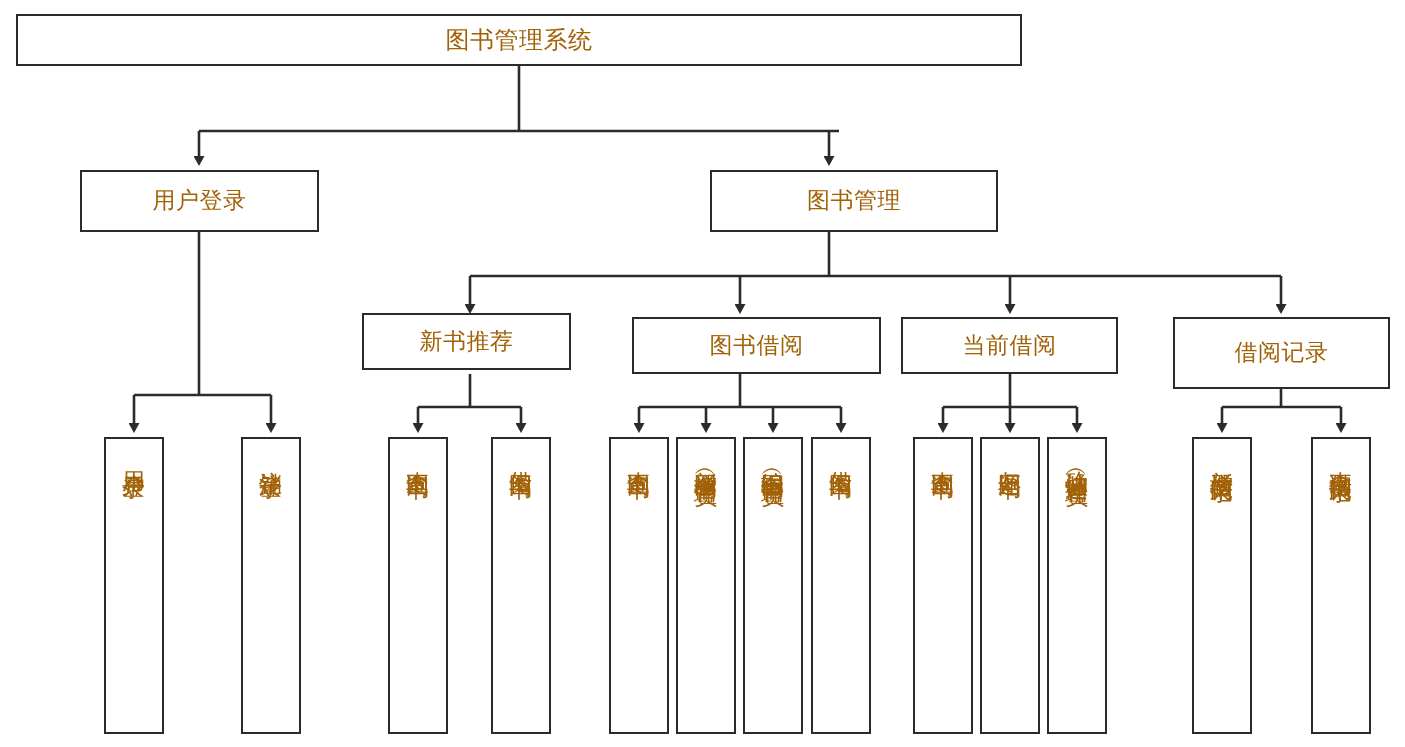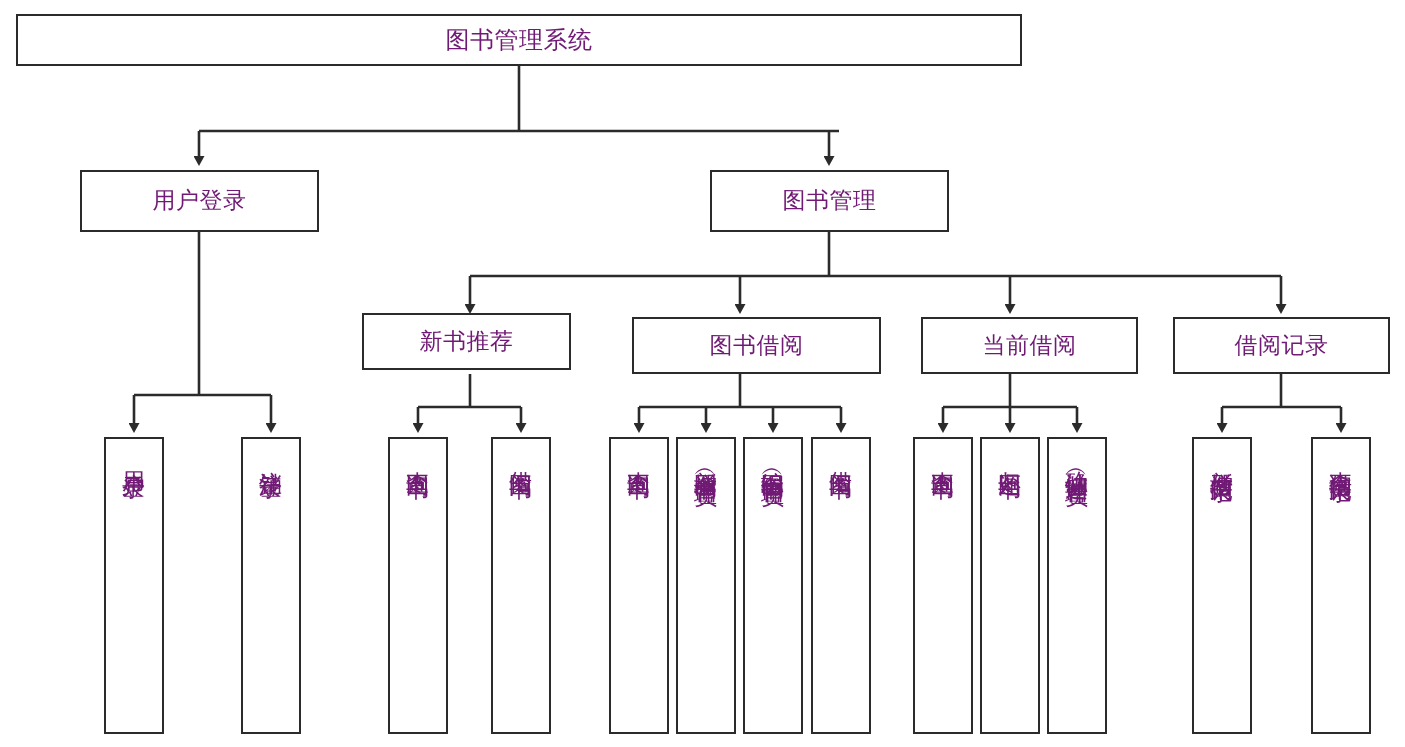--- a/index.html
+++ b/index.html
@@ -28,21 +28,21 @@
   }
   .node {
     position: absolute;
     box-sizing: border-box;
     background: #ffffff;
     border: 2px solid #2b2b2b;
     display: flex;
     align-items: center;
     justify-content: center;
     text-align: left;
-    color: #701a75;
+    color: #a16207;
     z-index: 2;
   }
   .node .label {
     display: block;
     line-height: 1.18;
     letter-spacing: 0.5px;
   }
   .node.horiz .label {
     font-size: 23px;
     white-space: nowrap;
@@ -130,37 +130,37 @@
   </svg>
 
   <div class="node horiz root" style="left:16px; top:14px; width:1006px; height:52px;">
     <span class="label">图书管理系统</span>
   </div>
 
   <div class="node horiz" style="left:80px; top:170px; width:239px; height:62px;">
     <span class="label">用户登录</span>
   </div>
 
-  <div class="node horiz" style="left:710px; top:170px; width:239px; height:62px;">
+  <div class="node horiz" style="left:710px; top:170px; width:288px; height:62px;">
     <span class="label">图书管理</span>
   </div>
 
   <div class="node horiz" style="left:362px; top:313px; width:209px; height:57px;">
     <span class="label">新书推荐</span>
   </div>
 
   <div class="node horiz" style="left:632px; top:317px; width:249px; height:57px;">
     <span class="label">图书借阅</span>
   </div>
 
-  <div class="node horiz" style="left:901px; top:317px; width:217px; height:57px;margin-left:20px;">
+  <div class="node horiz" style="left:901px; top:317px; width:217px; height:57px;">
     <span class="label">当前借阅</span>
   </div>
 
-  <div class="node horiz" style="left:1173px; top:317px; width:217px; height:57px;">
+  <div class="node horiz" style="left:1173px; top:317px; width:217px; height:72px;">
     <span class="label">借阅记录</span>
   </div>
 
   <div class="node vert" style="left:104px; top:437px; width:60px; height:297px;">
     <span class="label">用户登录</span>
   </div>
 
   <div class="node vert" style="left:241px; top:437px; width:60px; height:297px;">
     <span class="label">注销登录</span>
   </div>

